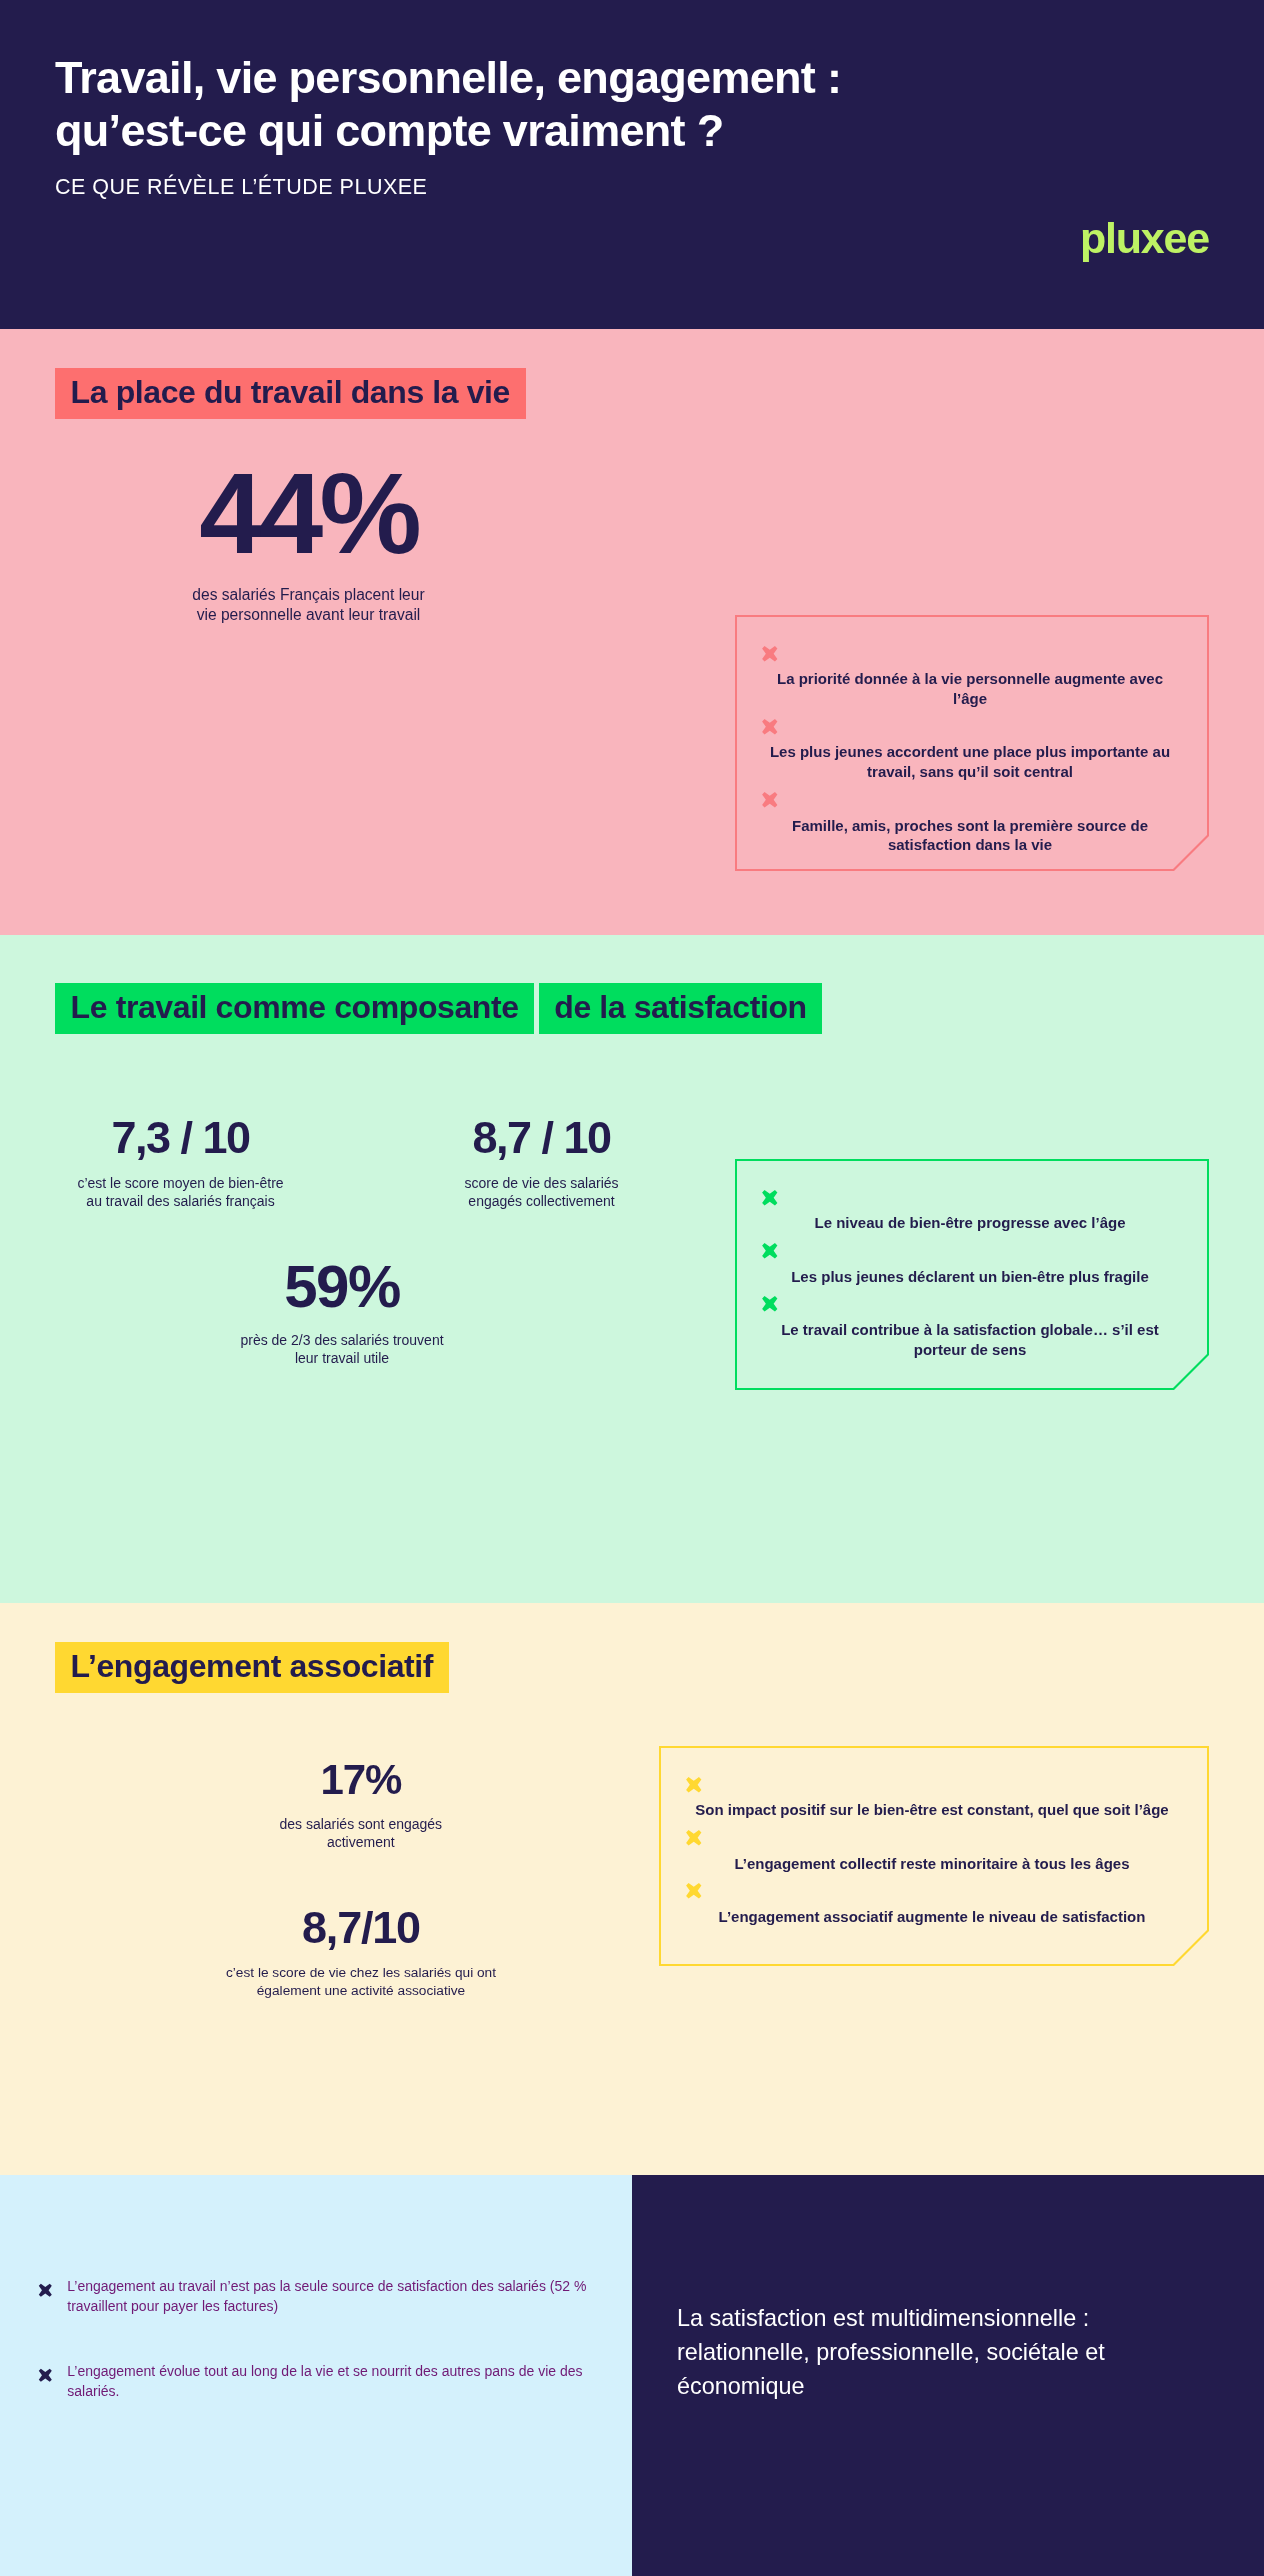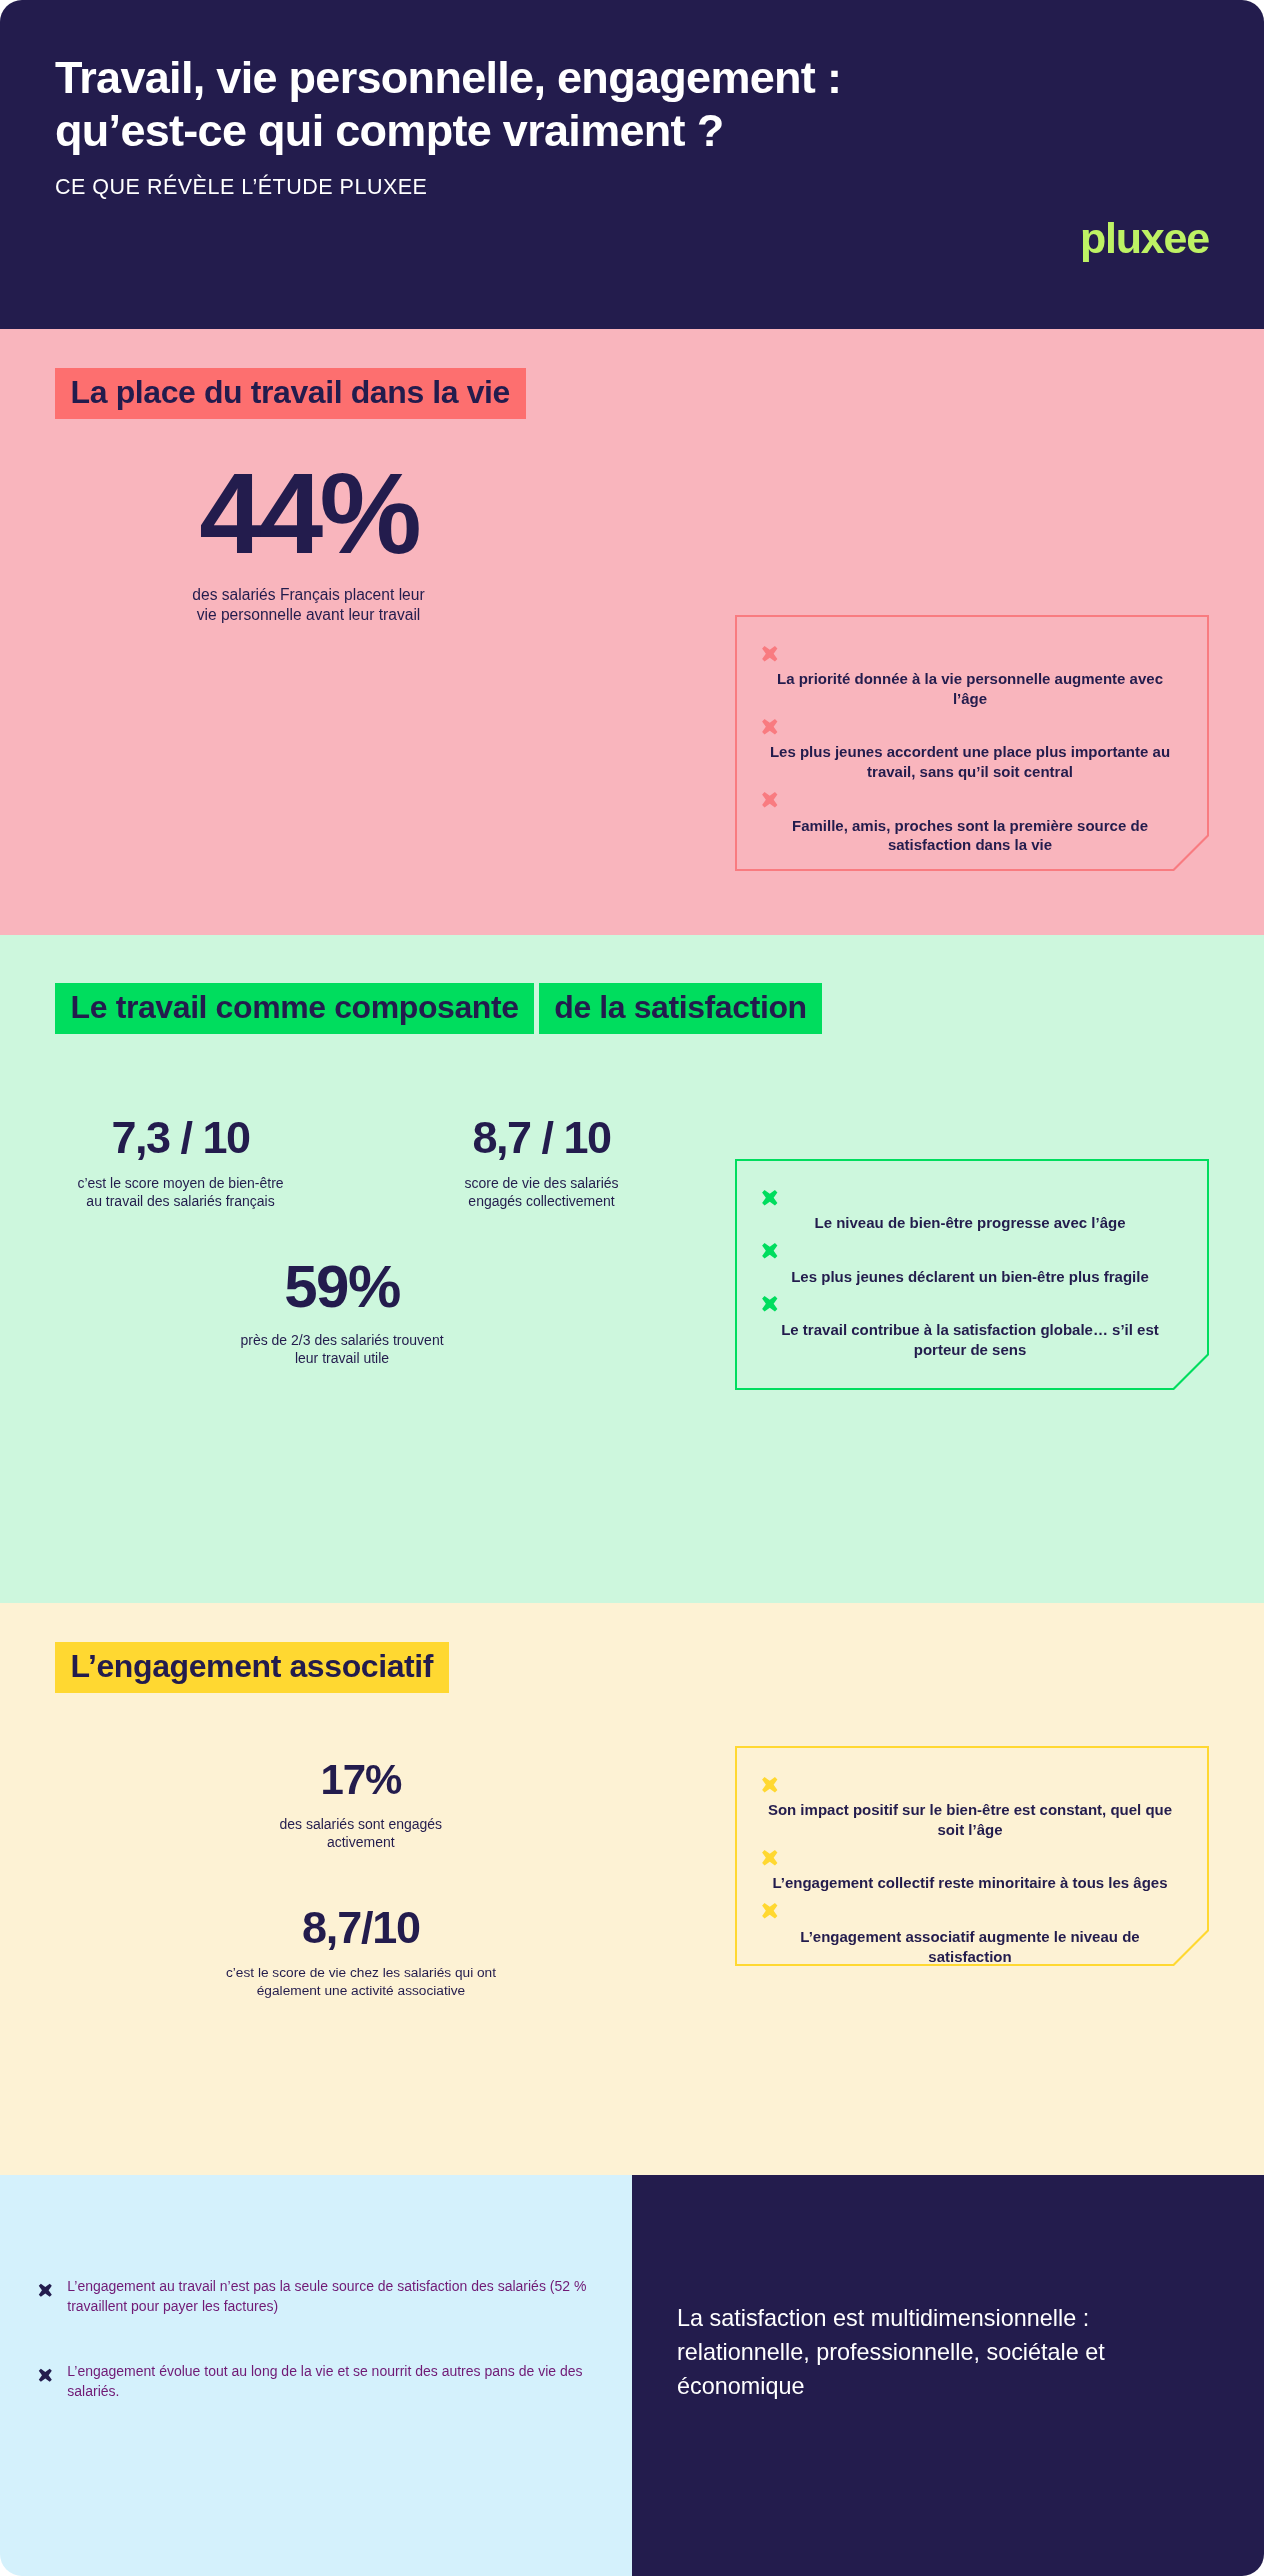--- a/index.html
+++ b/index.html
@@ -2,21 +2,21 @@
 <html><head>
 <meta charset="utf-8">
 <style>
   * { margin:0; padding:0; box-sizing:border-box; }
   html, body { width:1264px; }
   body {
     font-family:"Liberation Sans", sans-serif;
     background:#ffffff;
     -webkit-font-smoothing:antialiased;
   }
-  .page { width:1264px; height:2576px; position:relative; overflow:hidden;border-radius:22px; }
+  .page { width:1264px; height:2576px; position:relative; overflow:hidden; }
 
   
   .header {
     height:329px; background:#231c4d; position:relative;
     padding:51px 55px 0 55px;
   }
   .header h1 {
     color:#ffffff; font-size:45px; font-weight:700; line-height:1.18;
     letter-spacing:-0.7px; max-width:1034px;
   }
@@ -91,21 +91,21 @@
   .callout-inner {
     position:absolute; inset:2px;
     clip-path: polygon(0 0, 100% 0, 100% calc(100% - 34px),
                        calc(100% - 34px) 100%, 0 100%);
   }
   .callout-content { position:relative; z-index:2; }
   .c-pink   { background:#f97b80; top:286px; width:474px; height:256px; }
   .c-pink   .callout-inner { background:#f9b5bd; }
   .c-green  { background:#00dd5e; top:-2.9px; width:474px; height:231px; }
   .c-green  .callout-inner { background:#cdf7dd; }
-  .c-yellow { background:#ffd831; top:16.6px; width:474px; height:220px; }
+  .c-yellow { background:#ffd831; top:16.6px; width:550px; height:220px; }
   .c-yellow .callout-inner { background:#fdf2d4; }
 
   .bullet { display:block; margin-bottom:7.8px;text-align:center; }
   .bullet:last-child { margin-bottom:0; }
   .bullet .mark {
     display:block; width:19.5px; height:19.5px; margin-bottom:5.9px;
   }
   .bullet .btxt {
     color:#231c4d; font-size:15px; font-weight:600; line-height:1.33;
   }

